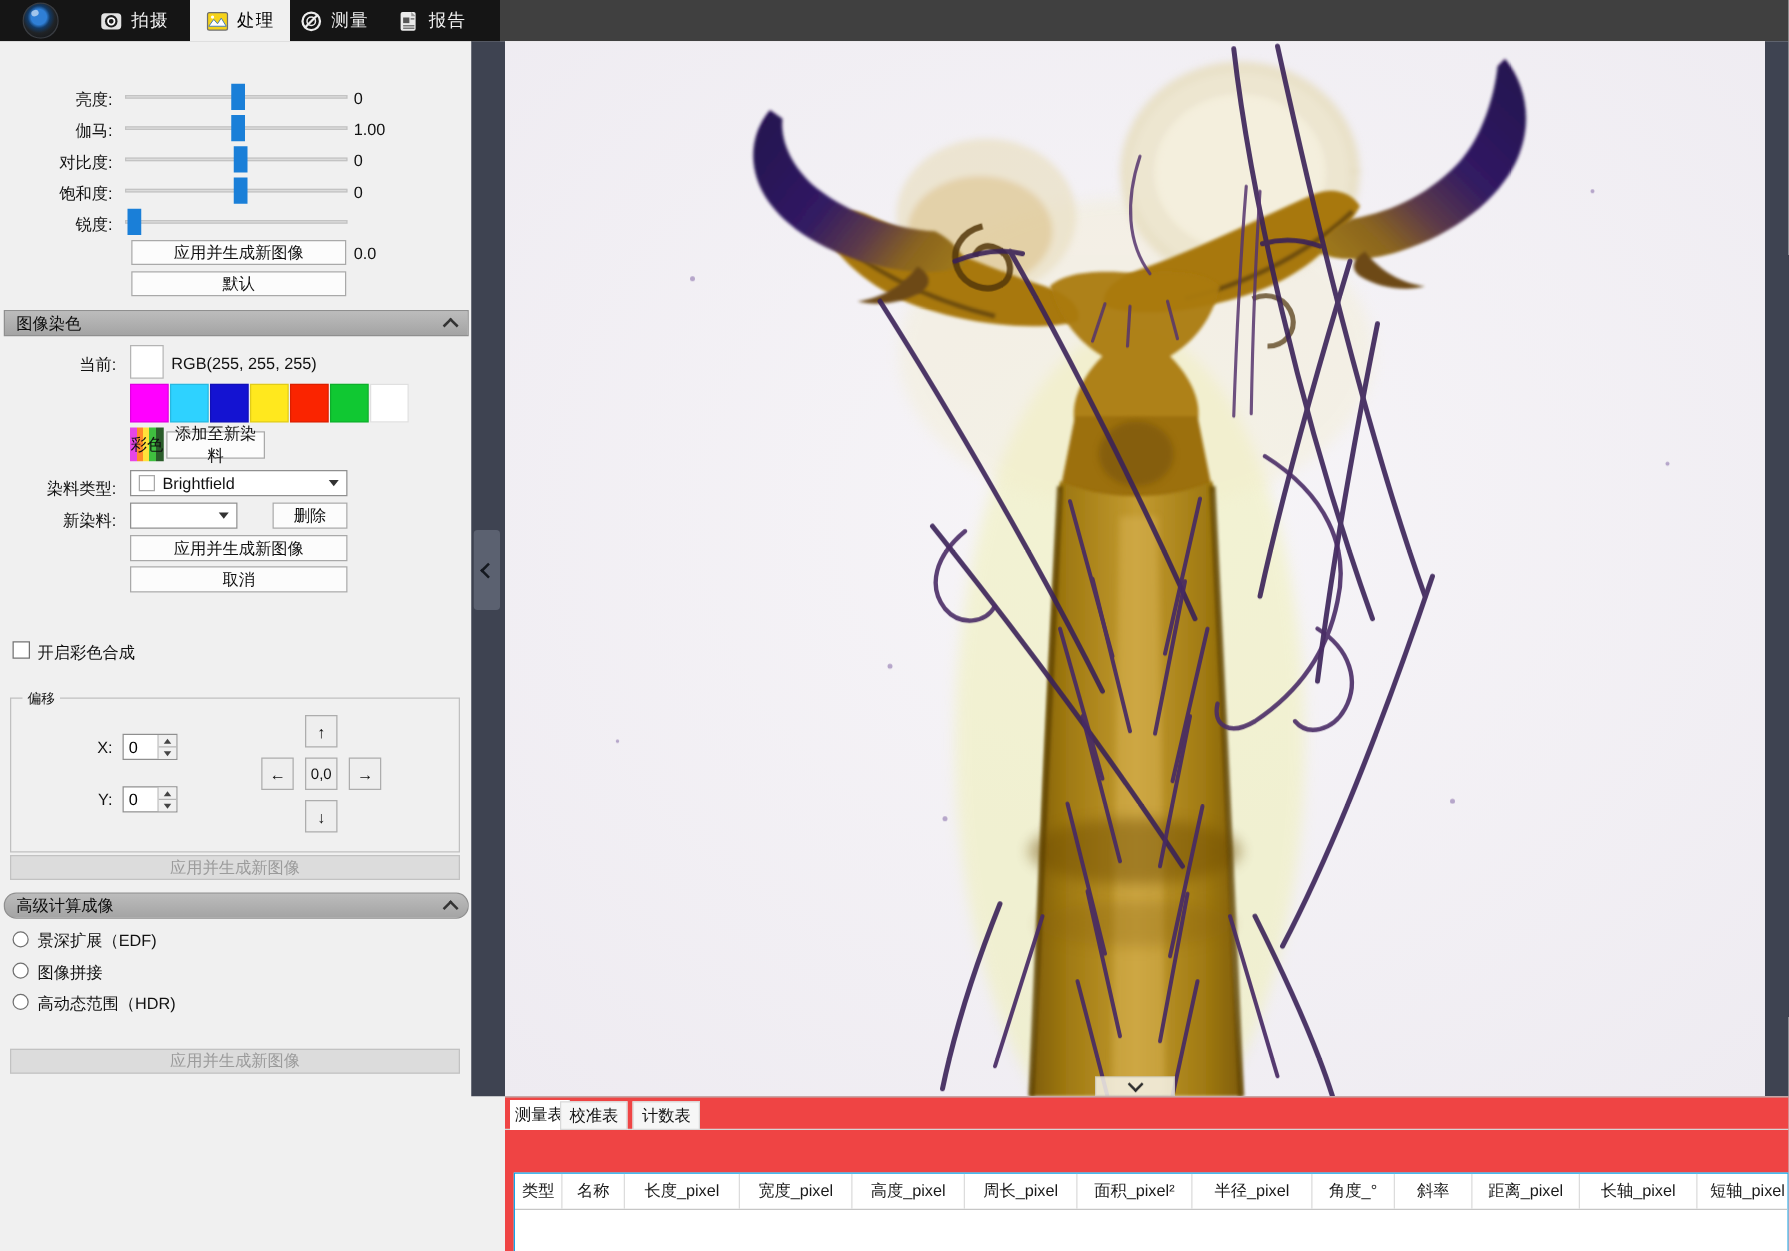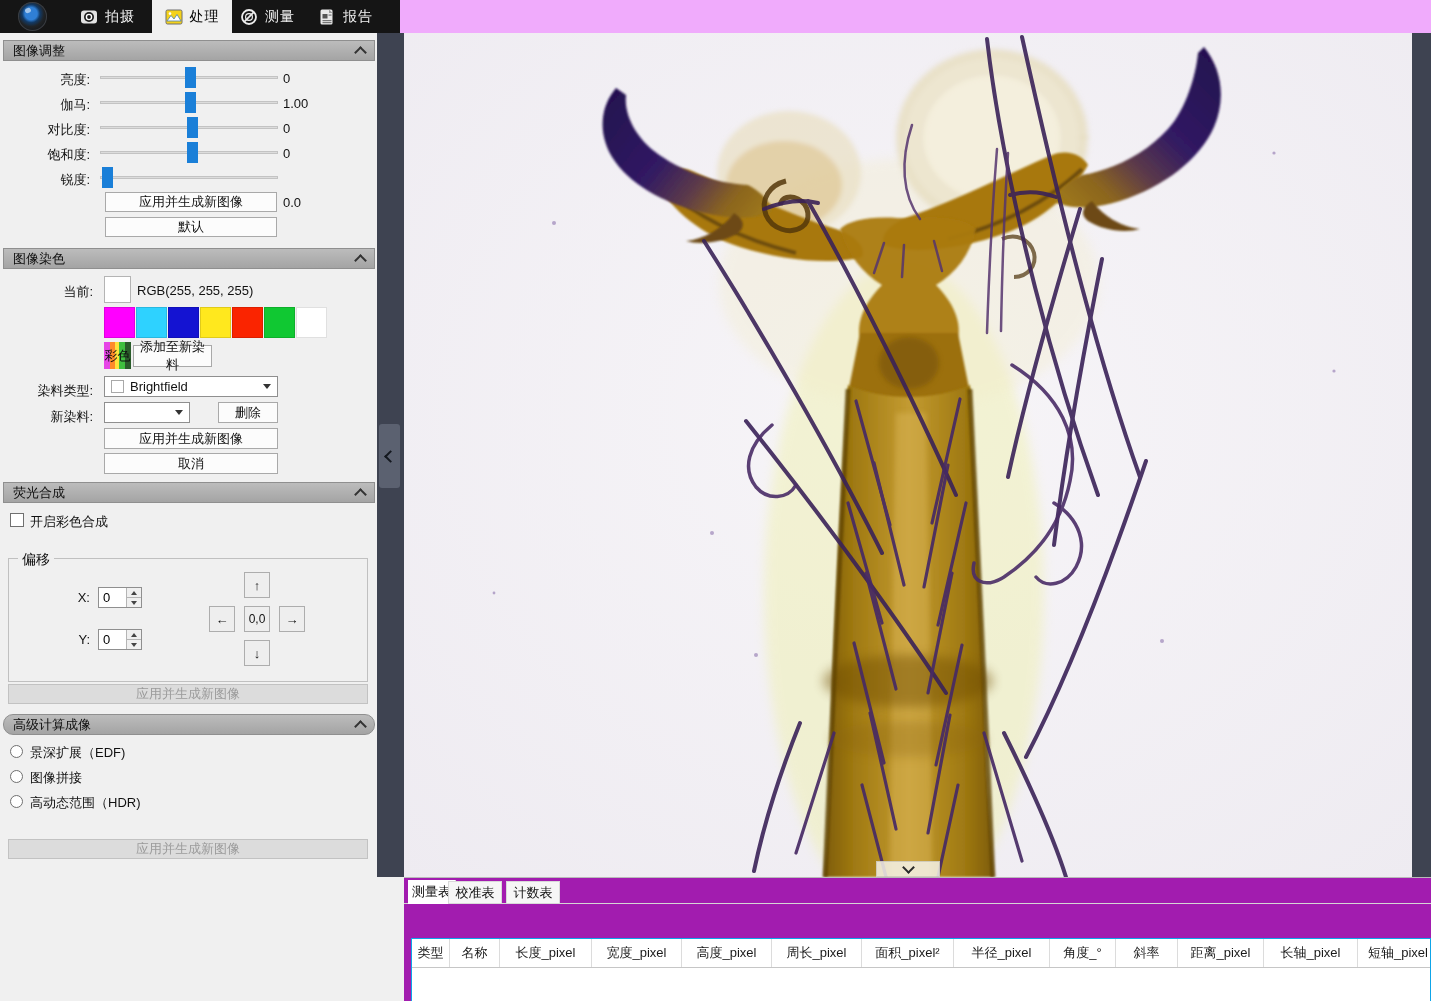--- a/index.html
+++ b/index.html
@@ -1,21 +1,21 @@
 <!DOCTYPE html>
 <html><head>
 <meta charset="utf-8">
 <style>
   html,body{margin:0;padding:0;background:#888;}
   .app{position:relative;width:1431px;height:1001px;background:#f0f0f0;
        font-family:"Liberation Sans","DejaVu Sans",sans-serif;overflow:hidden;
        -webkit-user-select:none;user-select:none;color:#111;}
 
   
-  .topbar{position:absolute;top:0;left:0;width:1431px;height:33px;background:#f0abfc;}
+  .topbar{position:absolute;top:0;left:0;width:1431px;height:33px;background:#404040;}
   .topbar-dark{position:absolute;top:0;left:0;width:400px;height:33px;background:#151515;}
   .logo{position:absolute;top:2px;left:18px;width:29px;height:29px;border-radius:50%;
         background:radial-gradient(circle at 45% 40%, #2f7fd6 0 26%, #123a66 38%, #202326 55%, #0c0d0f 100%);
         box-shadow:0 0 0 1px #3a3d42 inset;}
   .logo::after{content:"";position:absolute;left:7px;top:6px;width:6px;height:5px;border-radius:50%;
         background:rgba(255,255,255,.55);transform:rotate(-20deg);}
   .top-tab{position:absolute;top:0;height:33px;display:flex;align-items:center;gap:7px;
         color:#f2f2f2;font-size:14px;cursor:default;}
   .top-tab .cn{letter-spacing:1px;}
   .top-tab.active{background:#f0f0f0;color:#000;justify-content:center;}
@@ -42,21 +42,21 @@
        font-size:13px;color:#101010;
        background:linear-gradient(90deg,#e645e6 0 22%,#ff8a2a 22% 40%,#ffe23a 40% 55%,#3fbf3f 55% 78%,#2a5c2a 78%);}
   .combo{position:absolute;background:#fff;border:1px solid #8f8f8f;box-sizing:border-box;height:21px;
        display:flex;align-items:center;padding:0 6px;font-size:13px;gap:6px;}
   .combo .arr{position:absolute;right:6px;top:7px;width:0;height:0;border-left:4px solid transparent;
        border-right:4px solid transparent;border-top:5px solid #333;}
   .mini-sw{width:13px;height:13px;background:#fff;border:1px solid #a9a9a9;box-sizing:border-box;}
   .checkbox{position:absolute;width:14px;height:14px;background:#fff;border:1px solid #707070;box-sizing:border-box;}
   .radio{position:absolute;width:13px;height:13px;background:#fff;border:1px solid #707070;border-radius:50%;box-sizing:border-box;}
   .groupbox{position:absolute;border:1px solid #c0c0c0;box-sizing:border-box;}
-  .gblabel{position:absolute;background:#f0f0f0;padding:0 4px;font-size:14px;}
+  .gblabel{position:absolute;background:#f0f0f0;padding:0 4px;font-size:11px;}
   .spinbox{position:absolute;width:44px;height:21px;background:#fff;border:1px solid #8f8f8f;box-sizing:border-box;}
   .spinbox input{position:absolute;left:0;top:0;width:28px;height:19px;border:0;outline:0;font-size:13px;
        font-family:inherit;padding:0 0 0 4px;background:transparent;}
   .spin{position:absolute;right:0;top:0;width:14px;height:19px;border-left:1px solid #b5b5b5;
        display:flex;flex-direction:column;}
   .spin div{flex:1;display:flex;align-items:center;justify-content:center;background:#f0f0f0;}
   .spin div+div{border-top:1px solid #b5b5b5;}
   .tri-u{width:0;height:0;border-left:3px solid transparent;border-right:3px solid transparent;border-bottom:4px solid #444;}
   .tri-d{width:0;height:0;border-left:3px solid transparent;border-right:3px solid transparent;border-top:4px solid #444;}
   .padbtn{position:absolute;width:26px;height:26px;background:#eee;border:1px solid #adadad;box-sizing:border-box;
@@ -67,21 +67,21 @@
   .vhandle{position:absolute;top:424px;left:379px;width:21px;height:64px;background:#5b6170;border-radius:3px;
        display:flex;align-items:center;justify-content:center;}
   .chev-left{width:7px;height:7px;border-left:2px solid #14181f;border-bottom:2px solid #14181f;transform:rotate(45deg);margin-left:2px;}
   .rstrip{position:absolute;top:33px;left:1412px;width:19px;height:844px;background:#3e4351;}
   .viewport{position:absolute;top:33px;left:404px;width:1008px;height:844px;background:#f3f1f4;overflow:hidden;}
   .img-collapse{position:absolute;left:472px;top:828px;width:64px;height:16px;background:rgba(245,242,233,.85);
        border:1px solid rgba(190,185,170,.6);box-sizing:border-box;display:flex;align-items:center;justify-content:center;}
   .chev-down{width:7px;height:7px;border-right:2px solid #2b2b2b;border-bottom:2px solid #2b2b2b;transform:rotate(45deg);margin-top:-3px;}
 
   
-  .bottompanel{position:absolute;top:877px;left:404px;width:1027px;height:124px;background:#a21caf;border-top:1px solid #b9b9b9;box-sizing:border-box;}
+  .bottompanel{position:absolute;top:877px;left:404px;width:1027px;height:124px;background:#ef4444;border-top:1px solid #b9b9b9;box-sizing:border-box;}
   .btabs{position:absolute;top:2px;left:0;width:100%;height:24px;border-bottom:1px solid #d5d5d5;box-sizing:border-box;}
   .btab{position:absolute;top:1px;height:23px;display:flex;align-items:center;justify-content:center;
        font-size:13px;background:#f6f6f6;border:1px solid #d9d9d9;box-sizing:border-box;}
   .btab.active{background:#fff;border-bottom:1px solid #fff;border-left:none;border-top:none;border-right:1px solid #d9d9d9;height:24px;top:0;}
   .mtable{position:absolute;top:60px;left:7px;width:1020px;height:64px;border:1px solid #0ea5e9;box-sizing:border-box;
        overflow:hidden;background:#fff;}
   .mthead{display:flex;height:29px;border-bottom:1px solid #c6c6c6;box-sizing:border-box;}
   .mth{flex:0 0 auto;display:flex;align-items:center;justify-content:center;font-size:13px;color:#1a1a1a;
        border-right:1px solid #dcdcdc;box-sizing:border-box;white-space:nowrap;}
 </style>
@@ -138,24 +138,20 @@
               <rect x="4.5" y="14" width="9" height="1.2" fill="#777"></rect>
             </svg>
         </span>
         <span class="cn">报告</span>
       </div>
     </div>
   </div>
 
   <div class="sidebar">
 
-    <div class="phead" style="top:7px;">
-      <span>图像调整</span>
-      <span class="chev-up"></span>
-    </div>
 
     <div class="lab r" style="top:38px;left:20px;width:70px;">亮度:</div>
     <div class="track" style="top:43px;left:100px;width:178px;"></div>
     <div class="thumb" style="top:34px;left:185px;"></div>
     <div class="sval" style="top:38px;">0</div>
 
     <div class="lab r" style="top:63px;left:20px;width:70px;">伽马:</div>
     <div class="track" style="top:68px;left:100px;width:178px;"></div>
     <div class="thumb" style="top:59px;left:185px;"></div>
     <div class="sval" style="top:63px;">1.00</div>
@@ -208,24 +204,20 @@
     <div class="lab r" style="top:375px;left:23px;width:70px;">新染料:</div>
     <div class="combo" style="top:369px;left:104px;width:86px;">
       <span></span>
       <span class="arr"></span>
     </div>
     <div class="btn" style="top:369px;left:218px;width:60px;height:21px;">删除</div>
 
     <div class="btn" style="top:395px;left:104px;width:174px;height:21px;">应用并生成新图像</div>
     <div class="btn" style="top:420px;left:104px;width:174px;height:21px;">取消</div>
 
-    <div class="phead" style="top:449px;">
-      <span>荧光合成</span>
-      <span class="chev-up"></span>
-    </div>
 
     <div class="checkbox" style="top:480px;left:10px;"></div>
     <div class="lab" style="top:480px;left:30px;">开启彩色合成</div>
 
     <div class="groupbox" style="top:525px;left:8px;width:360px;height:124px;"></div>
     <div class="gblabel" style="top:518px;left:18px;">偏移</div>
 
     <div class="lab r" style="top:557px;left:52px;width:38px;">X:</div>
     <div class="spinbox" style="top:554px;left:98px;">
       <input value="0" style="">

